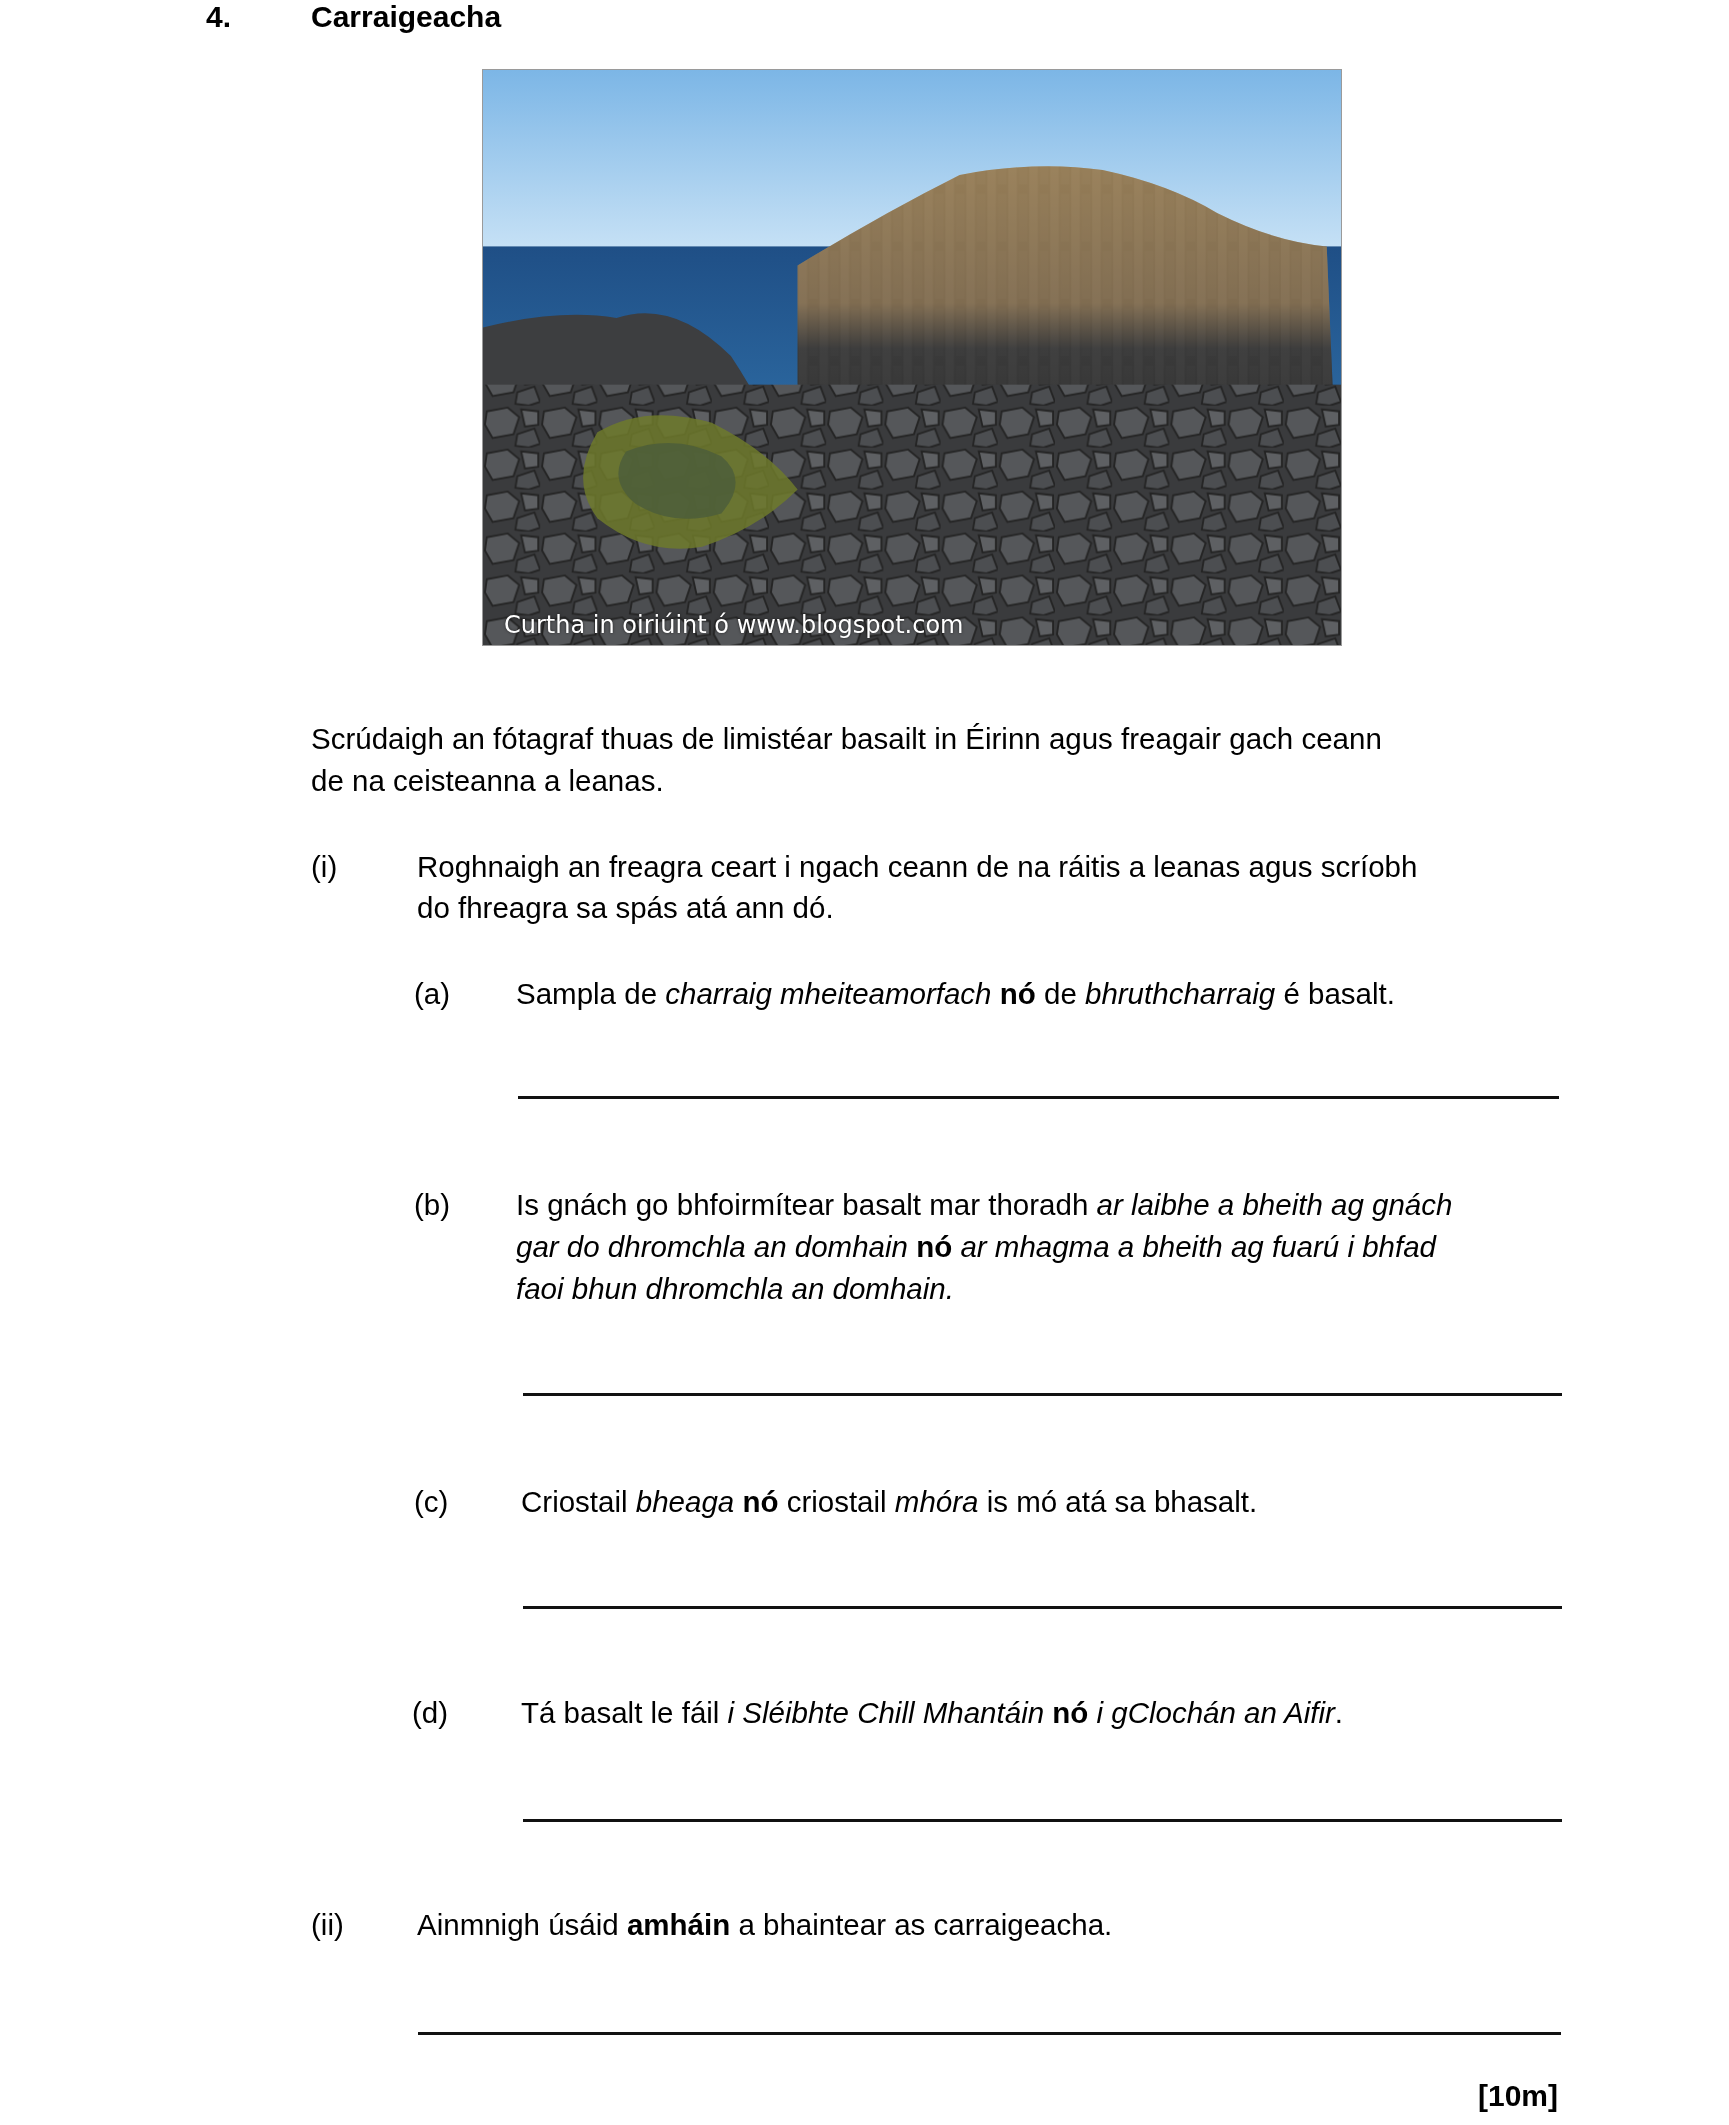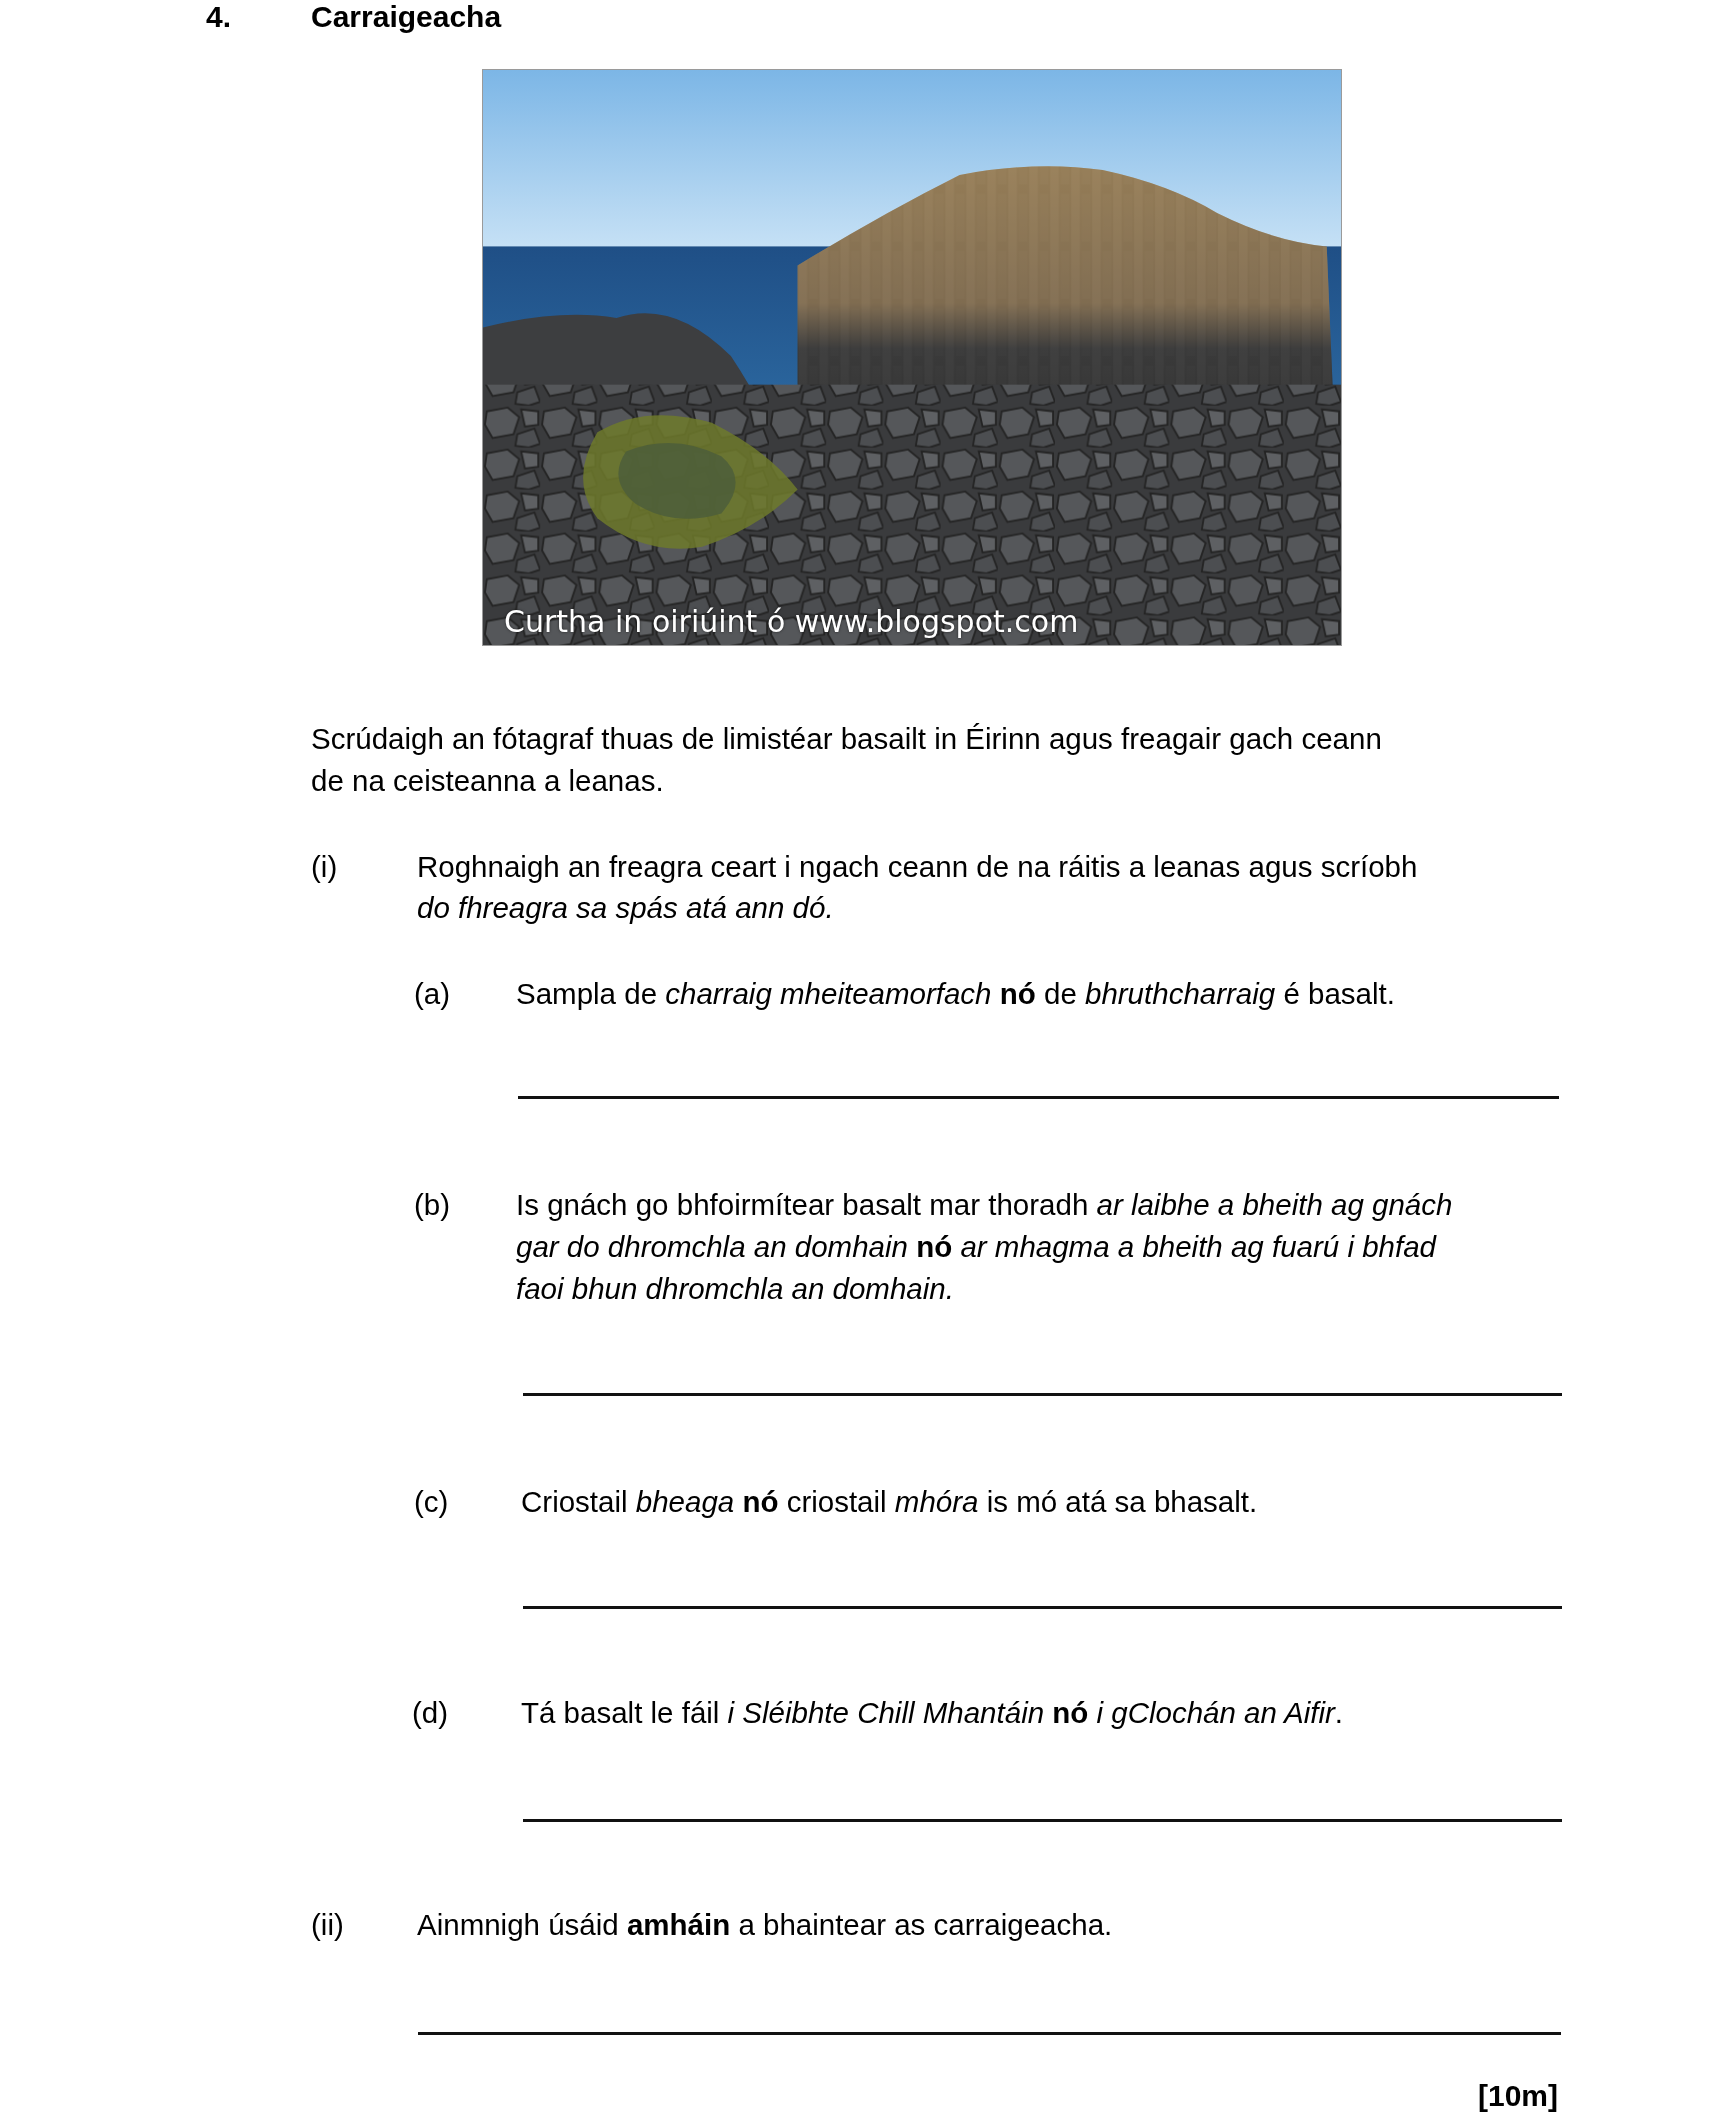--- a/index.html
+++ b/index.html
@@ -4,21 +4,21 @@
 <style>
   html, body { margin:0; padding:0; background:#ffffff; }
   body { width:1729px; height:2126px; position:relative; overflow:hidden;
          font-family:"Liberation Sans", "DejaVu Sans", sans-serif; color:#000; }
   .abs { position:absolute; white-space:nowrap; }
   .txt { font-size:29.5px; line-height:42px; }
   .heading { font-size:30px; font-weight:bold; }
   .photo { position:absolute; left:482px; top:69px; width:860px; height:577px;
            border:1.9px solid #9a9a9a; overflow:hidden; box-sizing:border-box; }
   .photo svg { display:block; width:100%; height:100%; }
-  .credit { position:absolute; left:21px; bottom:5.7px; color:#fff; font-size:30px;
+  .credit { position:absolute; left:21px; bottom:5.7px; color:#fff; font-size:24px;
             font-family:"DejaVu Sans", sans-serif; text-shadow:0 0 2.9px rgba(0,0,0,.6); }
   .ansline { position:absolute; height:2.9px; background:#111; }
   i { font-style:italic; }
   b { font-weight:bold; }
 </style>
 </head>
 <body>
 
 <div class="abs heading" style="left:206px; top:0px;">4.</div>
 <div class="abs heading" style="left:311px; top:0px;">Carraigeacha</div>
@@ -62,21 +62,21 @@
     <path d="M150 400 Q200 380 250 405 Q280 430 250 465 Q200 480 160 455 Q130 430 150 400 Z" fill="#4b5d3b" opacity="0.8"></path>
   </svg>
   <div class="credit">Curtha in oiriúint ó www.blogspot.com</div>
 </div>
 
 <div class="abs txt" style="left:311px; top:718px;">Scrúdaigh an fótagraf thuas de limistéar basailt in Éirinn agus freagair gach ceann</div>
 <div class="abs txt" style="left:311px; top:760px;">de na ceisteanna a leanas.</div>
 
 <div class="abs txt" style="left:311px; top:846px;">(i)</div>
 <div class="abs txt" style="left:417px; top:846px;">Roghnaigh an freagra ceart i ngach ceann de na ráitis a leanas agus scríobh</div>
-<div class="abs txt" style="left:417px; top:887px;font-style:italic;">do fhreagra sa spás atá ann dó.</div>
+<div class="abs txt" style="left:417px; top:887px;">do fhreagra sa spás atá ann dó.</div>
 
 <div class="abs txt" style="left:414px; top:973px;">(a)</div>
 <div class="abs txt" style="left:516px; top:973px;">
   <span>Sampla de </span><i>charraig mheiteamorfach</i><b> nó </b><span>de </span><i>bhruthcharraig</i><span> é basalt.</span>
 </div>
 <div class="ansline" style="left:518px; top:1096px; width:1041px;"></div>
 
 <div class="abs txt" style="left:414px; top:1184px;">(b)</div>
 <div class="abs txt" style="left:516px; top:1184px;">
   <span>Is gnách go bhfoirmítear basalt mar thoradh </span><i>ar laibhe a bheith ag gnách</i>

